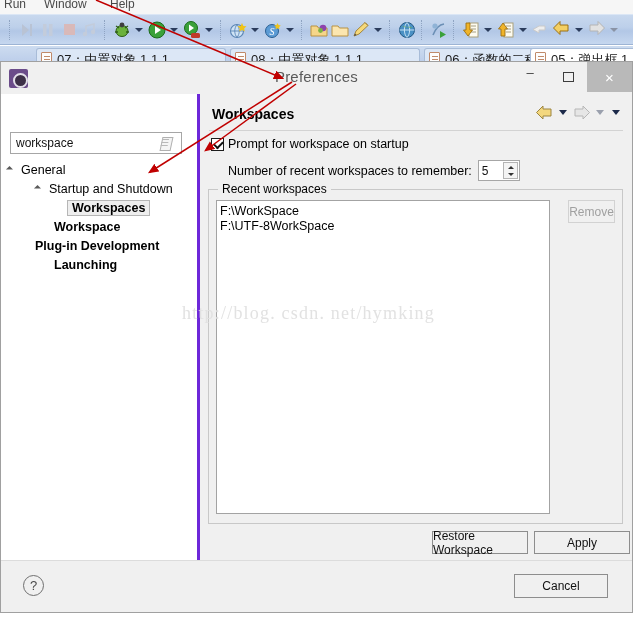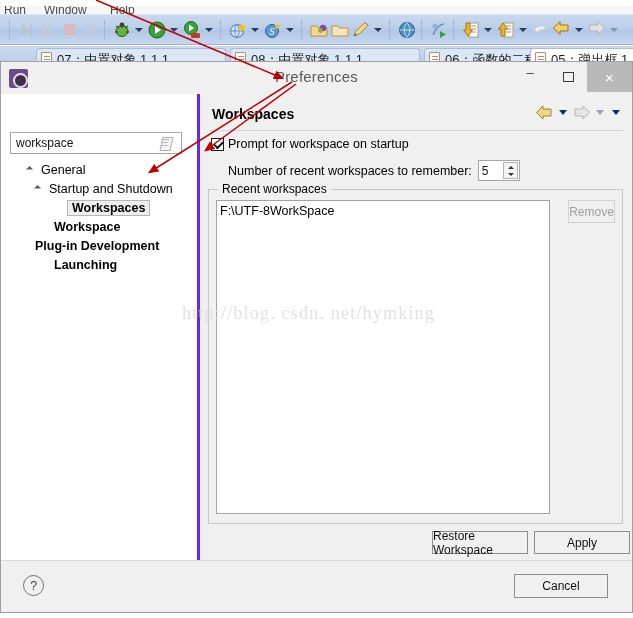--- a/index.html
+++ b/index.html
@@ -13,21 +13,20 @@
 
   
   #ide-bg {
     position: absolute; left:0; top:0; width:633px; height:618px;
     background:#ffffff;
   }
   #menubar {
     position:absolute; left:0; top:0; width:633px; height:14px;
     background:#f6f6f6;
     overflow:hidden;
-    margin-top:6px;
   }
   #menubar .mi {
     position:absolute; top:-3px; font-size:12px; color:#4a4a4a; white-space:nowrap;
   }
   #toolbar {
     position:absolute; left:0; top:14px; width:633px; height:31px;
     background:linear-gradient(to bottom,#c8d8ee 0%, #bdd0ea 42%, #b2c7e6 55%, #c6d7ef 100%);
     border-bottom:1px solid #9db4d4;
     border-top:1px solid #dbe6f5;
   }
@@ -470,21 +469,21 @@
 
   <div id="dlg-body">
 
     <div id="leftpane">
       <div id="filterbox">
         <input id="filter-input" type="text" value="workspace" style="">
         <span id="filter-clear"></span>
       </div>
 
       <div id="tree">
-        <div class="tnode" style="padding-left:24px">
+        <div class="tnode" style="padding-left:4px">
           <span class="twist open"></span>
           <span class="tlabel">General</span>
         </div>
         <div class="tnode" style="padding-left:32px">
           <span class="twist open"></span>
           <span class="tlabel">Startup and Shutdown</span>
         </div>
         <div class="tnode bold sel" style="padding-left:66px">
           <span class="tlabel">Workspaces</span>
         </div>
@@ -532,20 +531,21 @@
           <span id="spin-btns">
             <span class="spin-b up"></span>
             <span class="spin-b dn"></span>
           </span>
         </span>
       </div>
 
       <div id="group">
         <span id="group-legend">Recent workspaces</span>
         <div id="listbox">
+          <div class="lrow">F:\WorkSpace</div>
           <div class="lrow">F:\UTF-8WorkSpace</div>
         </div>
         <div id="btn-remove">Remove</div>
       </div>
 
       <div class="dbtn" id="btn-restore">Restore Workspace</div>
       <div class="dbtn" id="btn-apply">Apply</div>
     </div>
   </div>
 

